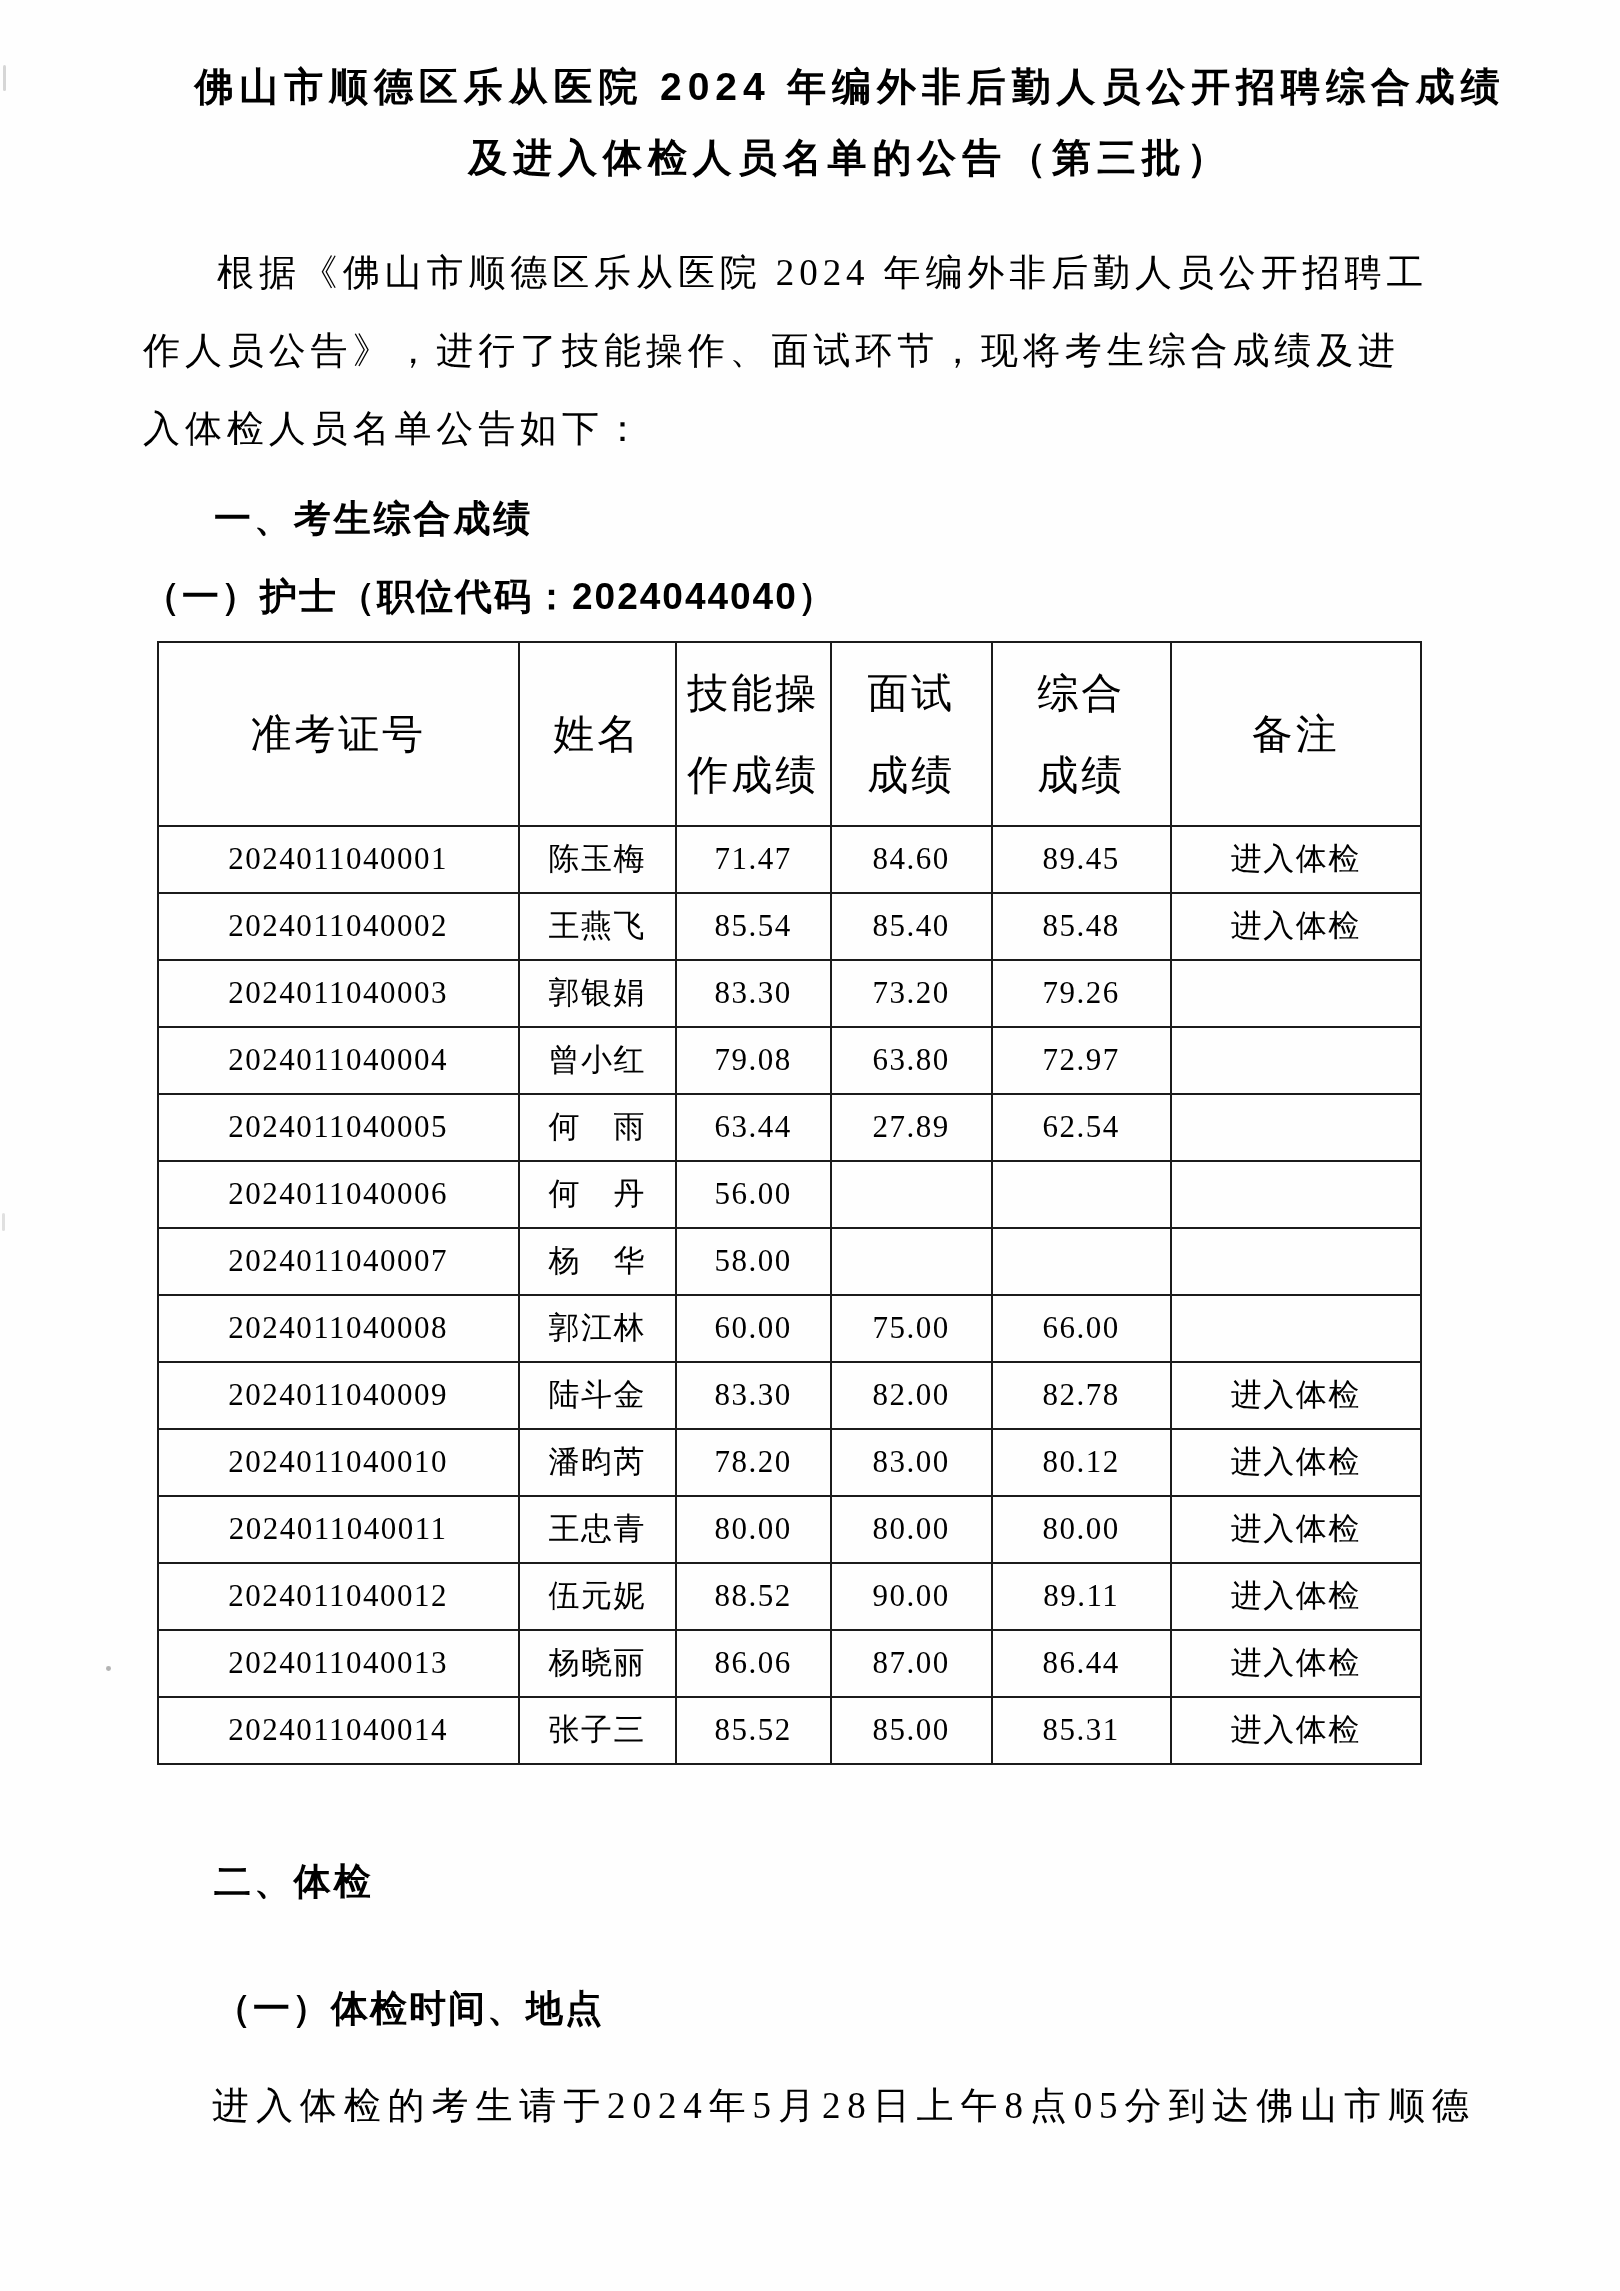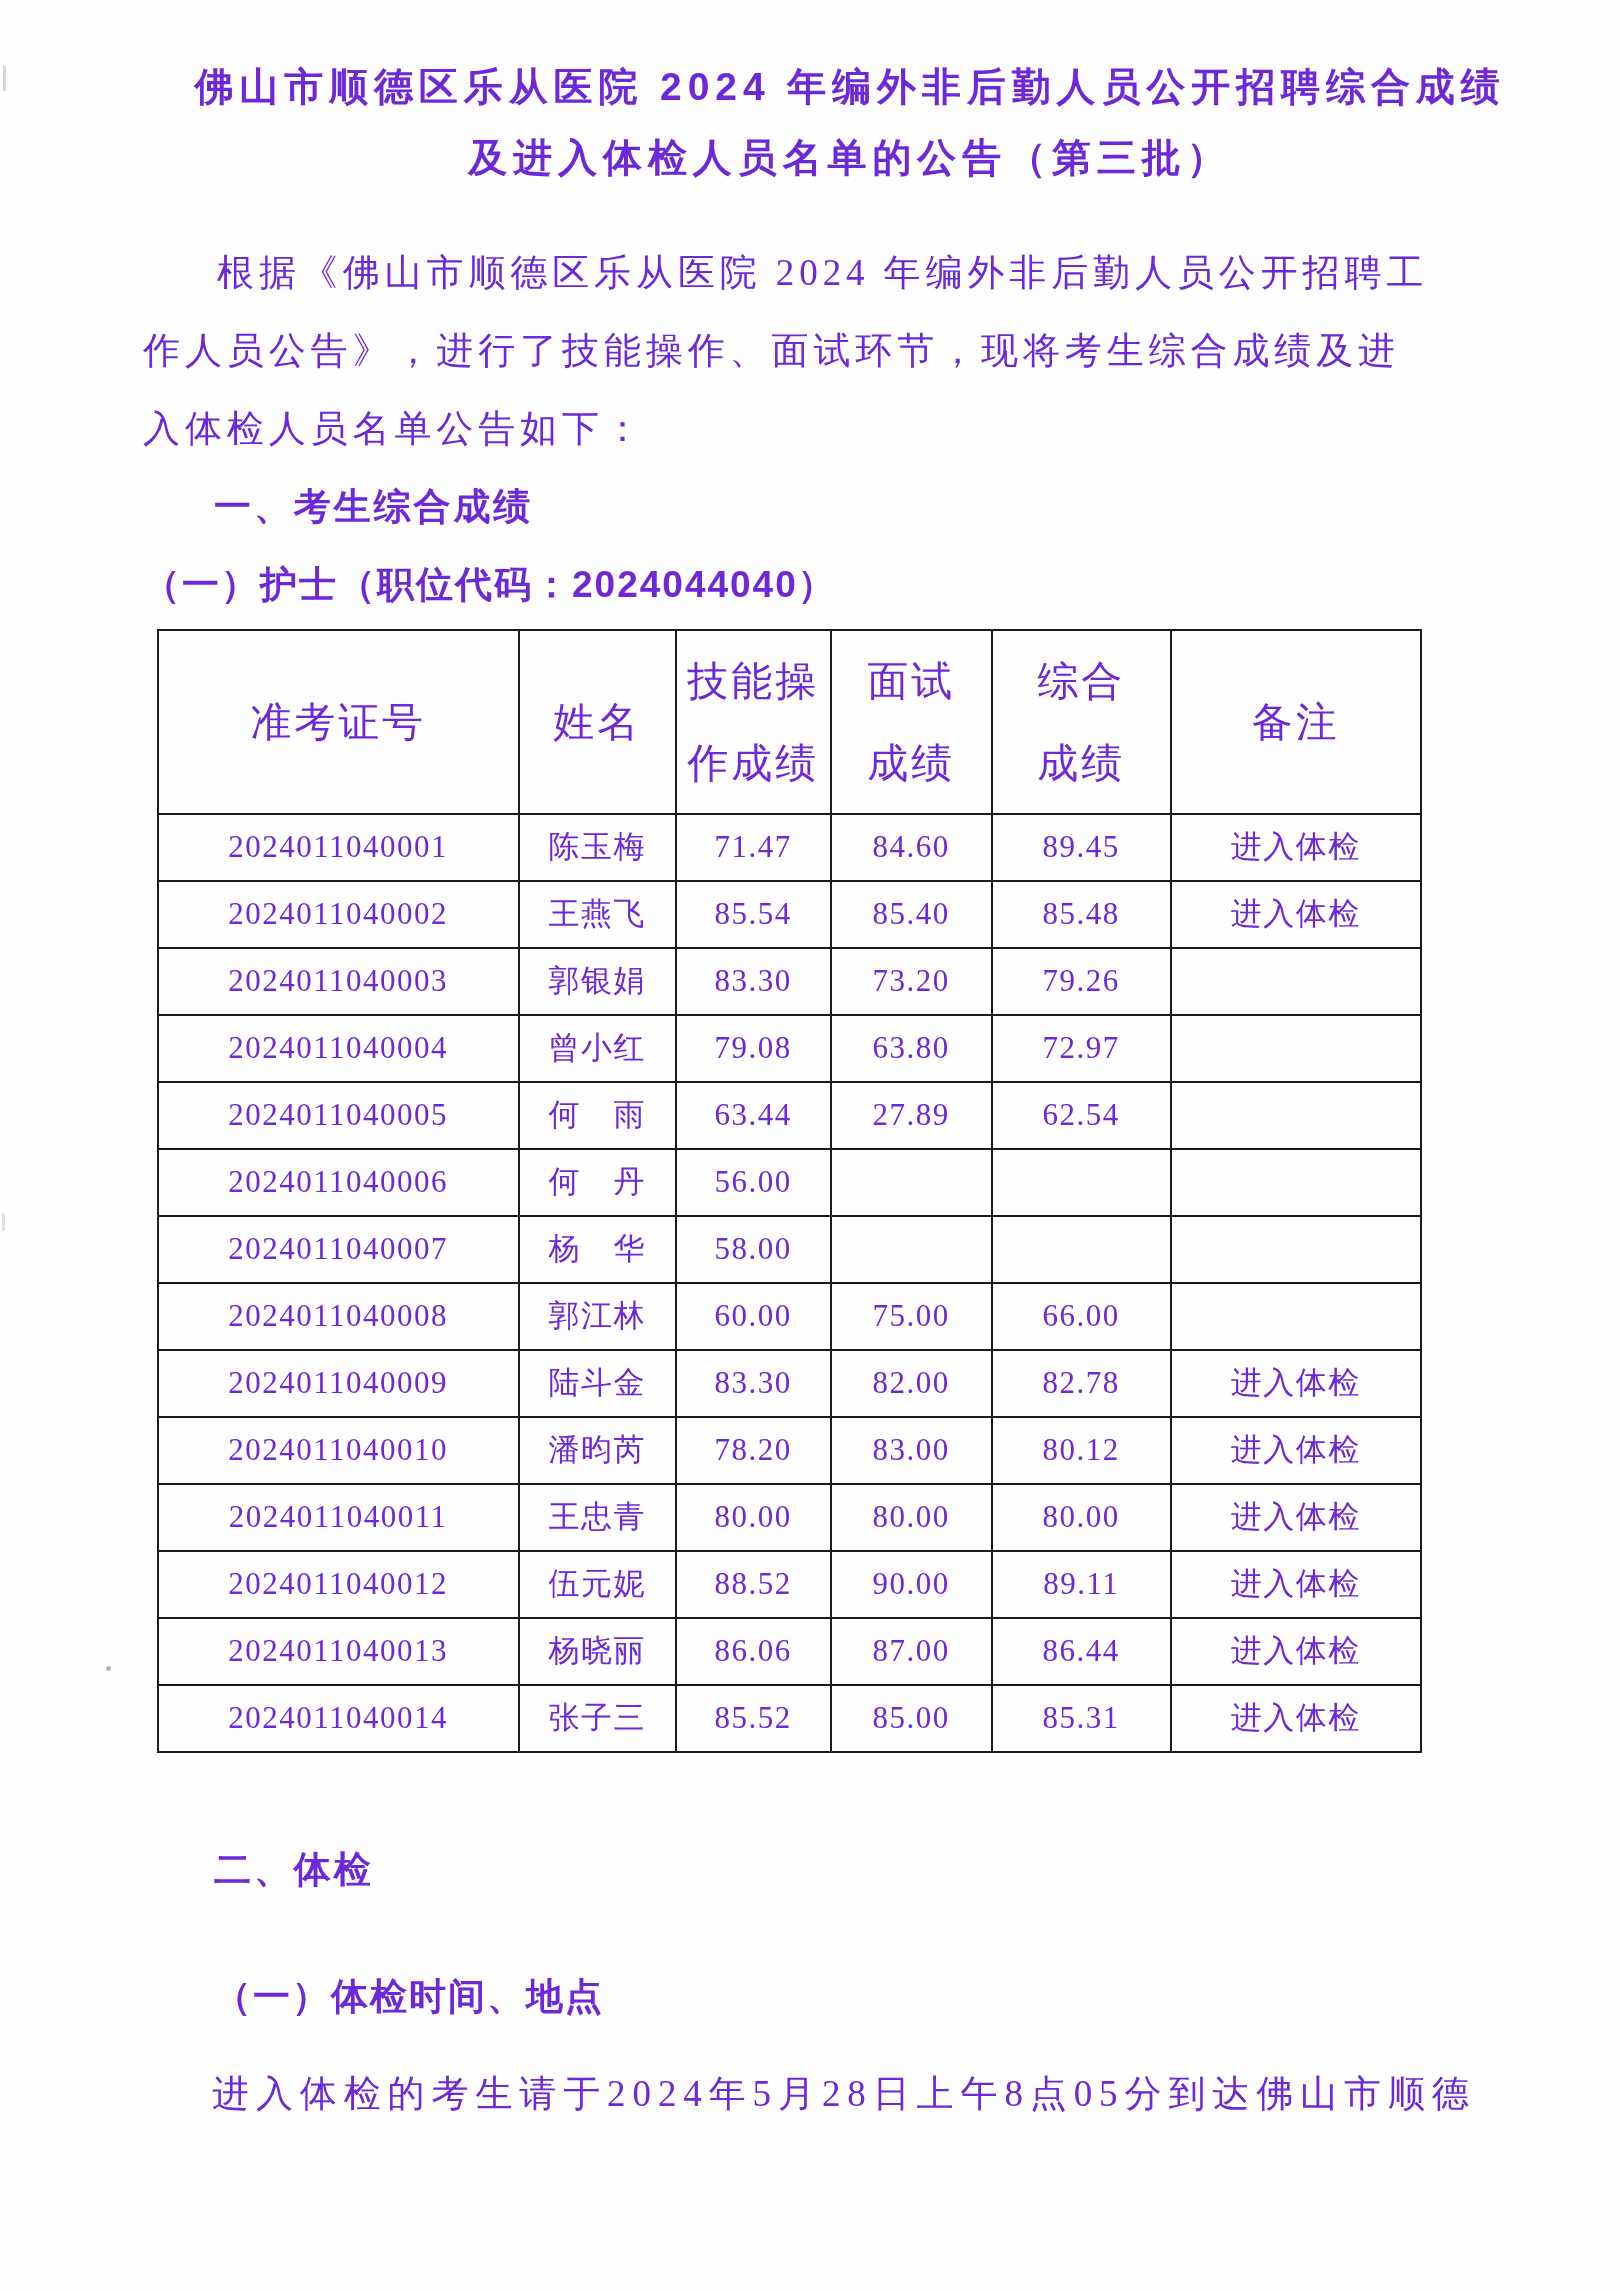--- a/index.html
+++ b/index.html
@@ -4,21 +4,21 @@
 <style>
   html, body { margin: 0; padding: 0; background: #e8e8e8; }
   .page {
     position: relative;
     width: 1620px;
     height: 2292px;
     margin: 0 auto;
     background: #fefefe;
     box-sizing: border-box;
     padding: 51px 63px 0 143px;
-    color: #6d28d9;
+    color: #000000;
     overflow: hidden;
   }
   
   .title-line {
     font-family: "Liberation Sans", sans-serif;
     font-weight: bold;
     font-size: 39px;
     line-height: 71px;
     letter-spacing: 5.9px;
     text-align: center;
@@ -28,21 +28,21 @@
   .intro { margin-top: 41px; }
   .intro-line {
     font-family: "Liberation Serif", "DejaVu Serif", serif;
     font-size: 37px;
     line-height: 78px;
     letter-spacing: 4.9px;
     white-space: nowrap;
   }
   .intro-line.first { text-indent: 74px; }
   .h-section {
-    margin-top: 16px;
+    margin-top: 28px;
     padding-left: 71px;
     font-family: "Liberation Sans", sans-serif;
     font-weight: bold;
     font-size: 37px;
     line-height: 45px;
     letter-spacing: 2.9px;
     white-space: nowrap;
   }
   .h-sub {
     margin-top: 33px;

